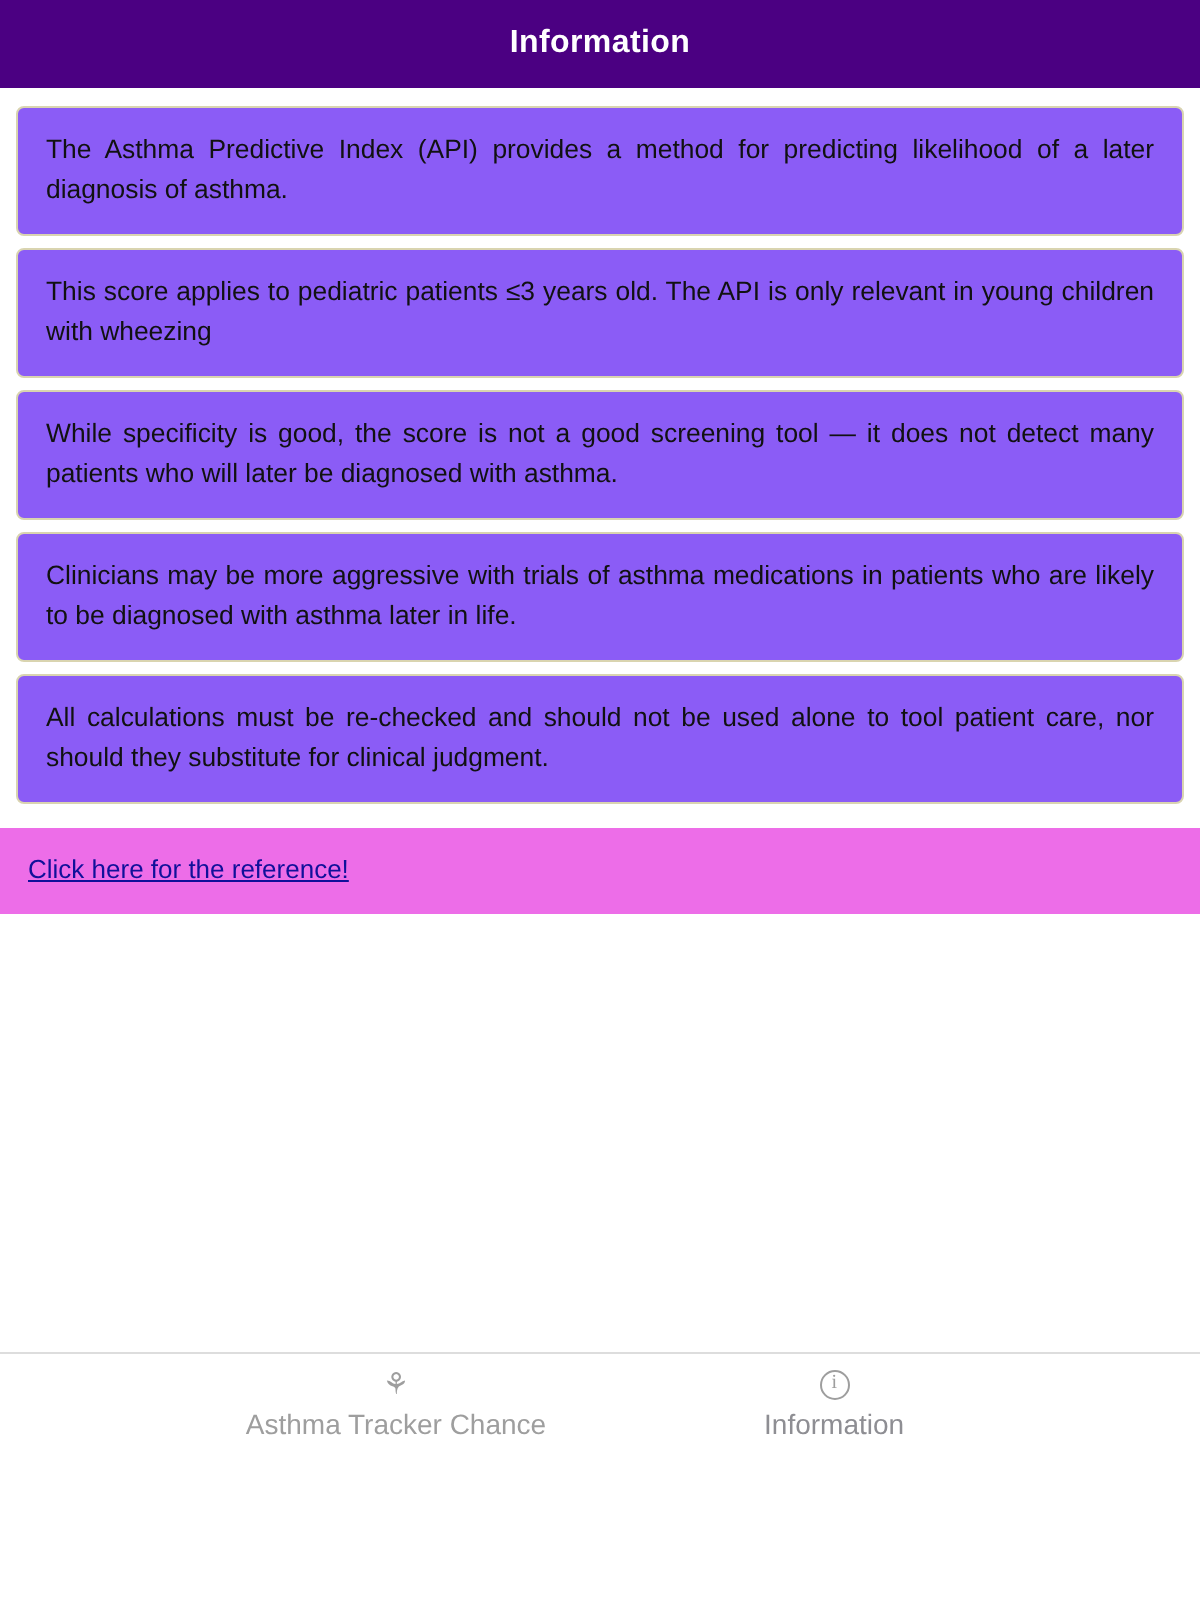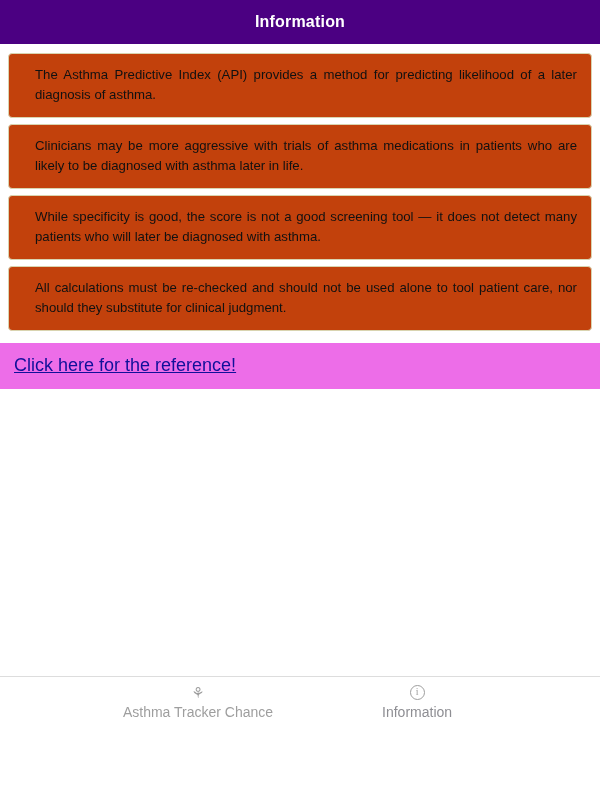--- a/index.html
+++ b/index.html
@@ -40,42 +40,42 @@
 
   
   .content {
     flex: 1 1 auto;
     background: #ffffff;
     overflow: hidden;
     padding-top: 4px;
   }
 
   .info-card {
-    background: #c2410c;
+    background: #8b5cf6;
     border: 1px solid #d9d4b0;
     border-radius: 4px;
     margin: 5px 8px 6px 8px;
-    padding: 11px 14px 12px 26px;
+    padding: 11px 14px 12px 14px;
   }
   .info-card p {
     margin: 0;
     font-size: 13.2px;
     line-height: 20px;
     color: #111111;
     text-align: justify;
     text-justify: inter-word;
   }
 
   .reference-bar {
     background: #ED6DE8;
     margin: 12px 0 0 0;
     padding: 12px 14px 13px 14px;
   }
   .reference-link {
-    font-size: 18px;
+    font-size: 13px;
     color: #10109a;
     text-decoration: underline;
     cursor: pointer;
   }
 
   
   .tabbar {
     flex: 0 0 52px;
     height: 52px;
     border-top: 1px solid #dddddd;
@@ -137,27 +137,30 @@
   <div class="header">
     <span class="header-title">Information</span>
   </div>
 
   <div class="content">
 
     <div class="info-card">
       <p>The Asthma Predictive Index (API) provides a method for predicting likelihood of a later diagnosis of asthma.</p>
     </div>
 
-
     <div class="info-card">
-      <p>Clinicians may be more aggressive with trials of asthma medications in patients who are likely to be diagnosed with asthma later in life.</p>
+      <p>This score applies to pediatric patients ≤3 years old. The API is only relevant in young children with wheezing</p>
     </div>
 
     <div class="info-card">
       <p>While specificity is good, the score is not a good screening tool — it does not detect many patients who will later be diagnosed with asthma.</p>
+    </div>
+
+    <div class="info-card">
+      <p>Clinicians may be more aggressive with trials of asthma medications in patients who are likely to be diagnosed with asthma later in life.</p>
     </div>
 
     <div class="info-card">
       <p>All calculations must be re-checked and should not be used alone to tool patient care, nor should they substitute for clinical judgment.</p>
     </div>
 
     <div class="reference-bar">
       <span class="reference-link">Click here for the reference!</span>
     </div>
 

